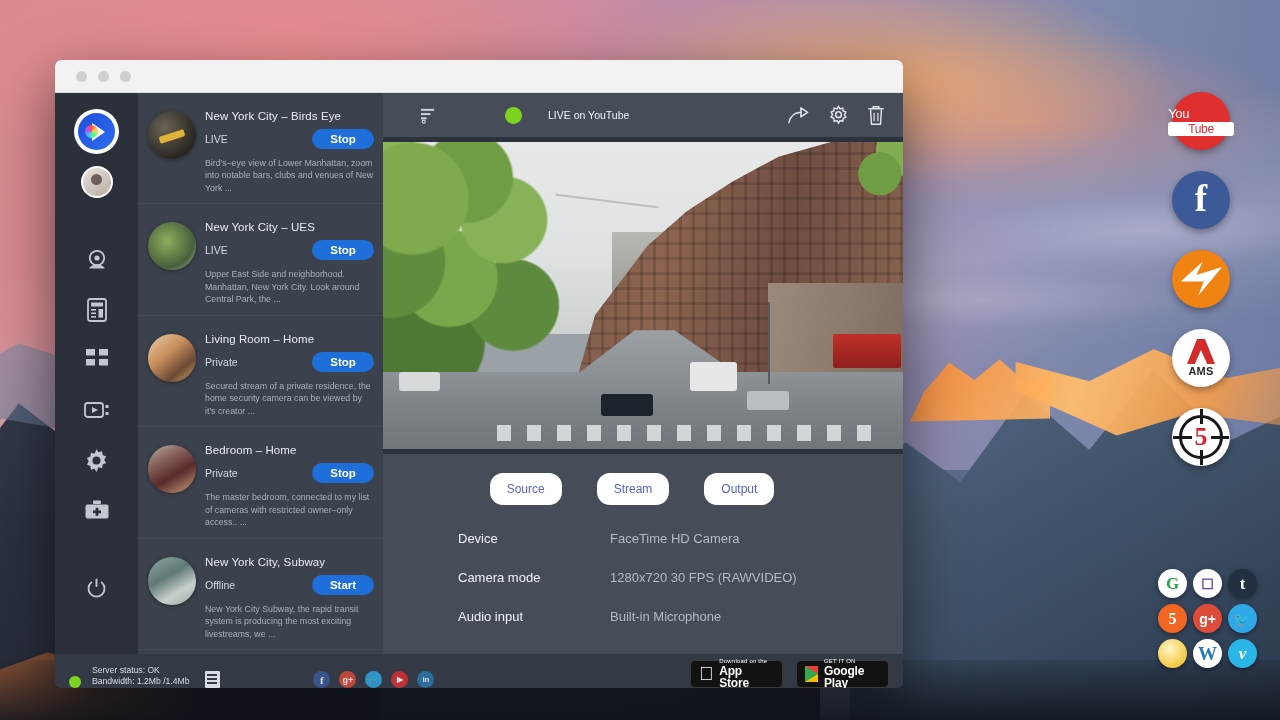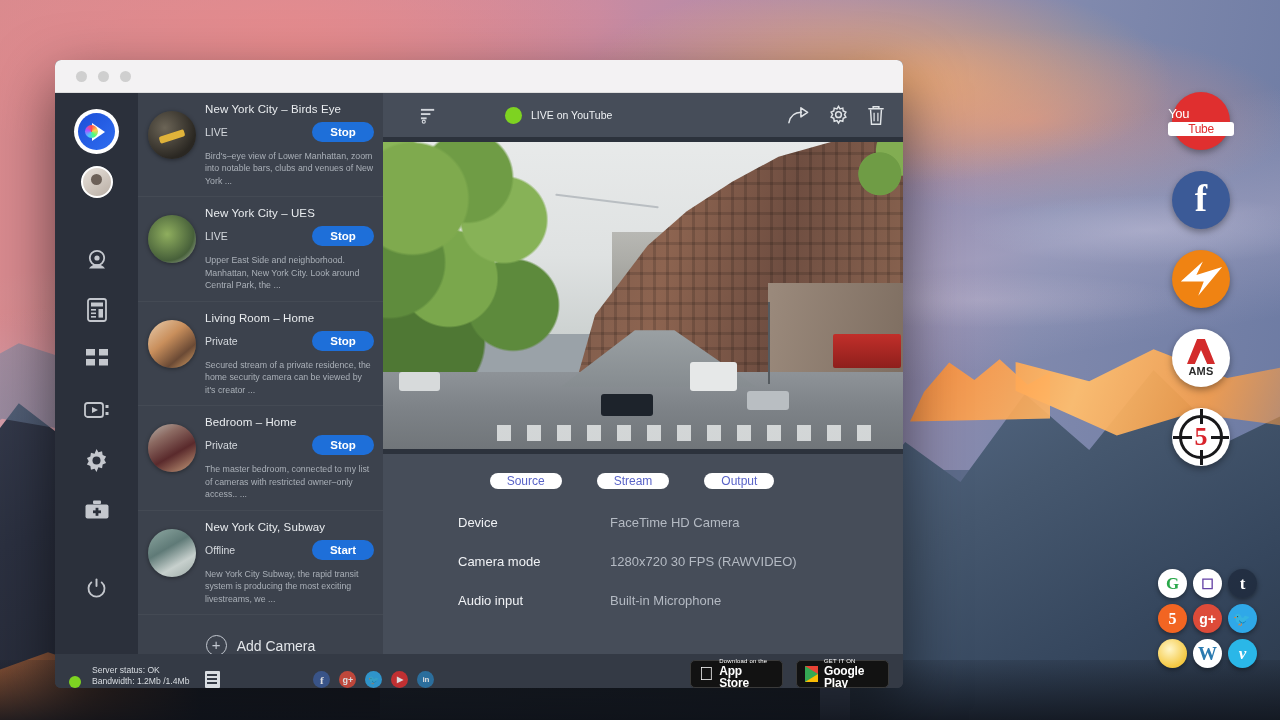--- a/index.html
+++ b/index.html
@@ -213,21 +213,21 @@
   }
   .th1 { background:radial-gradient(circle at 35% 35%, #6b6456, #2a2722 70%),
                     linear-gradient(135deg,#3a3630,#15140f); }
   .th1 .stripe { display:block; width:26px; height:7px; background:#e0b33a; border-radius:2px;
                  transform:translate(11px,22px) rotate(-18deg); }
   .th2 { background:radial-gradient(circle at 40% 40%, #8fae5e, #47603a 65%, #cfd6cb 100%); }
   .th3 { background:linear-gradient(140deg,#e8cdae 0%,#c98f5c 40%,#6b4a35 72%,#e0a86a 100%); }
   .th4 { background:linear-gradient(150deg,#b9b2ab 0%,#8c6a62 28%,#5a2a2c 60%,#c9a07e 100%); }
   .th5 { background:linear-gradient(150deg,#8fa9a3 0%,#5f7a77 40%,#c7d0cd 70%,#9aa8a4 100%); }
   .cam-body { flex:1; min-width:0; }
-  .cam-title { color:#e9ecef; font-size:11.5px; margin:1px 0 7px; letter-spacing:.1px; }
+  .cam-title { color:#e9ecef; font-size:11.5px; margin:8px 0 7px; letter-spacing:.1px; }
   .cam-row { display:flex; align-items:center; justify-content:space-between; margin-bottom:8px; }
   .cam-state { color:#d5d9de; font-size:10.5px;text-align:right; }
   .cam-btn {
     background:#1e6fd9; color:#fff; font-size:11.5px; font-weight:bold;
     border:none; border-radius:11px; padding:4px 16px; cursor:pointer;
     min-width:62px;
   }
   .cam-desc {
     color:#aab0b8; font-size:8.8px; line-height:1.42;
     overflow:hidden;
@@ -242,21 +242,21 @@
   }
   .add-cam-lbl { color:#e3e6ea; font-size:14px; }
 
   
   #main { flex:1; background:#464d59; display:flex; flex-direction:column; min-width:0; }
   #toolbar {
     height:44px; display:flex; align-items:center; padding:0 18px;
     position:relative; flex-shrink:0;
   }
   .tb-left { width:54px; display:flex; justify-content:center; }
-  .live-wrap { display:flex; align-items:center; gap:9px; margin-left:50px; }
+  .live-wrap { display:flex; align-items:center; gap:26px; margin-left:50px; }
   .live-dot { width:17px; height:17px; border-radius:50%; background:#7ed321; }
   .live-txt { color:#eef1f4; font-size:10.5px; }
   .tb-right { margin-left:auto; display:flex; gap:18px; align-items:center; }
   .tb-ico { cursor:pointer; opacity:.92; display:flex; }
 
   #preview {
     height:317px; position:relative; overflow:hidden; flex-shrink:0;
     background:#9aa2a8;
   }
   .pv-sky { position:absolute; left:0; top:0; width:100%; height:62%;
@@ -328,21 +328,21 @@
   }
 
   .pv-letterbox-t, .pv-letterbox-b {
     position:absolute; left:0; width:100%; height:5px; background:#2c323c;
   }
   .pv-letterbox-t { top:0; } .pv-letterbox-b { bottom:0; }
 
   #tabs { display:flex; justify-content:center; gap:35px; margin:19px 0 0; padding-right:22px; }
   .tab {
     background:#fff; border:none; border-radius:13px;
-    padding:1px 17px; font-size:12px; color:#5a64c8; cursor:pointer;
+    padding:9px 17px; font-size:12px; color:#5a64c8; cursor:pointer;
     font-weight:500;
   }
   #details { padding:26px 0 0 75px; }
   .det-row { display:flex; margin-bottom:24px; }
   .det-k { width:152px; color:#f0f2f5; font-size:13px; }
   .det-v { color:#b4bac3; font-size:13px; }
 
   
   #status {
     height:34px; background:#343a45; display:flex; align-items:flex-end;

